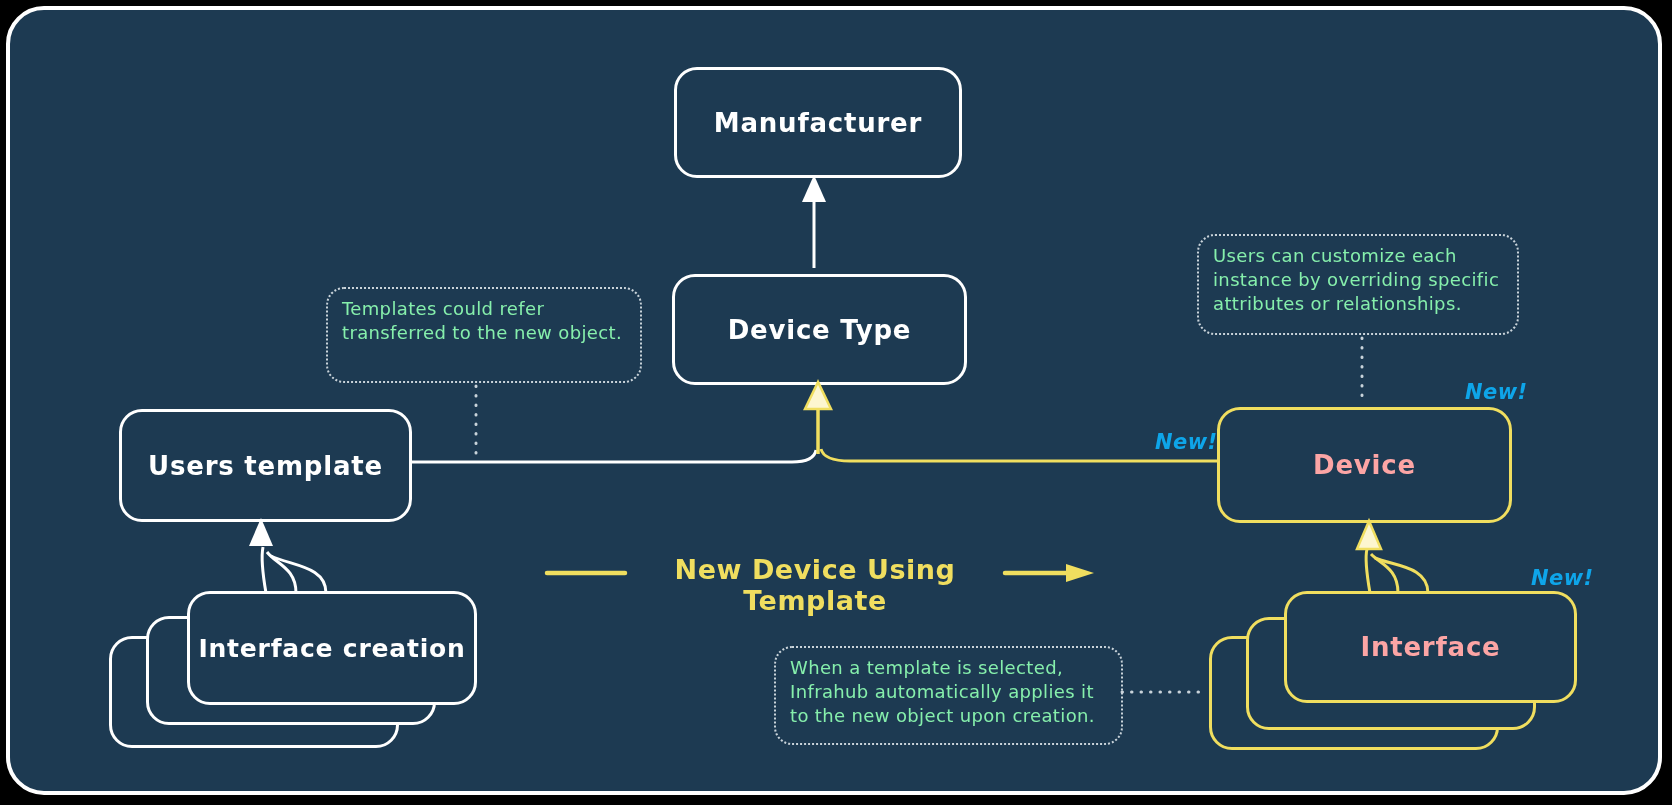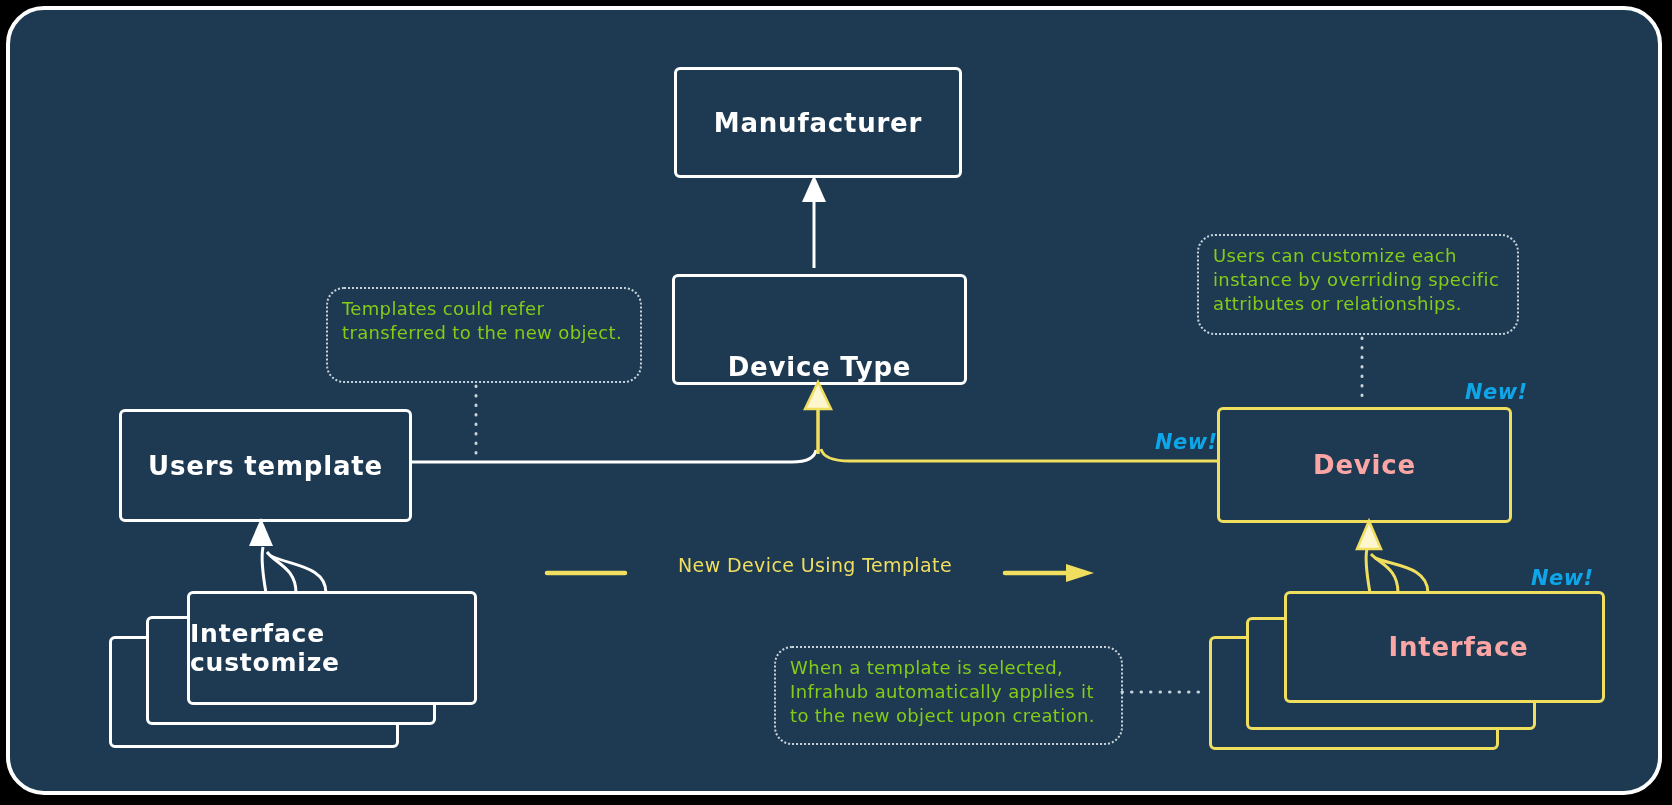--- a/index.html
+++ b/index.html
@@ -1,55 +1,55 @@
 <!DOCTYPE html>
 <html><head>
 <meta charset="utf-8">
 <style>
   html,body{margin:0;padding:0;background:#000;width:1672px;height:805px;overflow:hidden;
     font-family:"DejaVu Sans",sans-serif;}
   .frame{position:absolute;left:6px;top:6px;width:1648px;height:781px;
     background:#1d3a52;border:4px solid #fff;border-radius:38px;}
   .layer{position:absolute;left:0;top:0;width:1660px;height:793px;pointer-events:none;}
 
-  .box{position:absolute;border:3px solid #fff;border-radius:6px;background:#1d3a52;
+  .box{position:absolute;border:3px solid #fff;border-radius:23px;background:#1d3a52;
     display:flex;align-items:center;justify-content:center;color:#fff;
     font-size:26px;font-weight:700;letter-spacing:.03em;z-index:4;}
   .box.yellow{border-color:#f0de5f;color:#fca5a5;}
   .stack-back{z-index:2;}
   .stack-mid{z-index:3;}
 
   #manufacturer{left:664px;top:57px;width:282px;height:105px;}
-  #device-type{left:662px;top:264px;width:289px;height:105px;align-items:flex-end;}
+  #device-type{left:662px;top:264px;width:289px;height:105px;}
   #device-template{left:109px;top:399px;width:287px;height:107px;}
   #device{left:1207px;top:397px;width:289px;height:110px;}
 
   #it-back{left:99px;top:626px;width:284px;height:106px;}
   #it-mid{left:136px;top:606px;width:284px;height:103px;}
   #it-front{left:177px;top:581px;width:284px;height:108px;}
 
   #if-back{left:1199px;top:626px;width:284px;height:108px;}
   #if-mid{left:1236px;top:607px;width:284px;height:107px;}
-  #if-front{left:1274px;top:581px;width:287px;height:106px;padding-left:28px;}
+  #if-front{left:1274px;top:581px;width:287px;height:106px;}
 
   .note{position:absolute;border:2.5px dotted #c9d3da;border-radius:18px;
-    color:#84cc16;font-size:18px;line-height:24px;letter-spacing:.02em;
+    color:#86efac;font-size:18px;line-height:24px;letter-spacing:.02em;
     padding:8px 14px;z-index:6;box-sizing:border-box;}
   #note-templates{left:316px;top:277px;width:316px;height:96px;}
   #note-customize{left:1187px;top:224px;width:322px;height:101px;}
   #note-apply{left:764px;top:636px;width:349px;height:99px;}
 
   .badge{position:absolute;color:#0ea5e9;font-size:21px;font-weight:700;
     font-style:italic;letter-spacing:.02em;z-index:7;}
   #badge-device-left{left:1145px;top:420px;}
   #badge-device-top{left:1455px;top:370px;}
   #badge-interface{left:1521px;top:556px;}
 
   #flow-label{position:absolute;left:600px;top:544px;width:410px;text-align:center;
-    color:#f0de5f;font-size:19px;font-weight:400;letter-spacing:.02em;z-index:7;}
+    color:#f0de5f;font-size:27px;font-weight:700;letter-spacing:.02em;z-index:7;}
 
   svg{z-index:5;}
 </style>
 </head>
 <body>
 
 <div class="frame">
 
   <svg class="layer" width="1660" height="793" viewBox="0 0 1660 793">
 
@@ -94,21 +94,21 @@
     <span>Users template</span>
   </div>
 
   <div class="box yellow" id="device">
     <span>Device</span>
   </div>
 
   <div class="box stack-back" id="it-back"></div>
   <div class="box stack-mid" id="it-mid"></div>
   <div class="box" id="it-front">
-    <span style="font-size:25px;">Interface customize</span>
+    <span style="font-size:25px;">Interface creation</span>
   </div>
 
   <div class="box yellow stack-back" id="if-back"></div>
   <div class="box yellow stack-mid" id="if-mid"></div>
   <div class="box yellow" id="if-front">
     <span>Interface</span>
   </div>
 
   <div class="note" id="note-templates">
     <div>Templates could refer</div>

